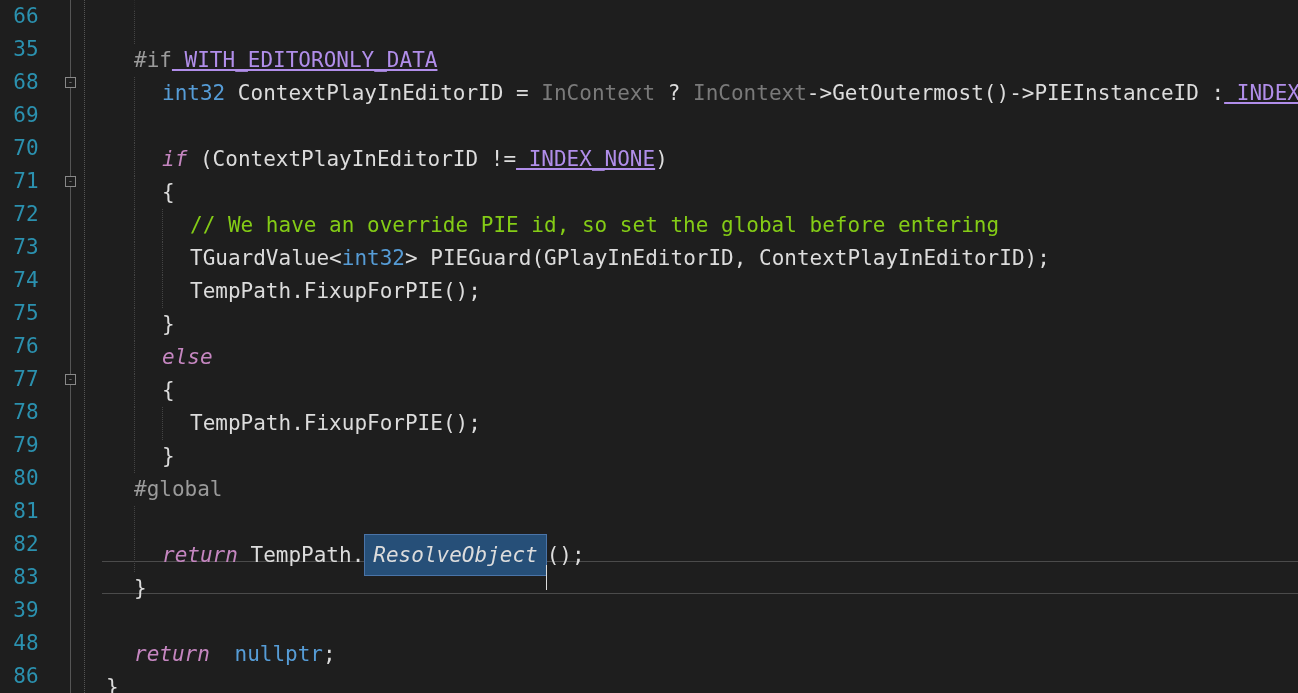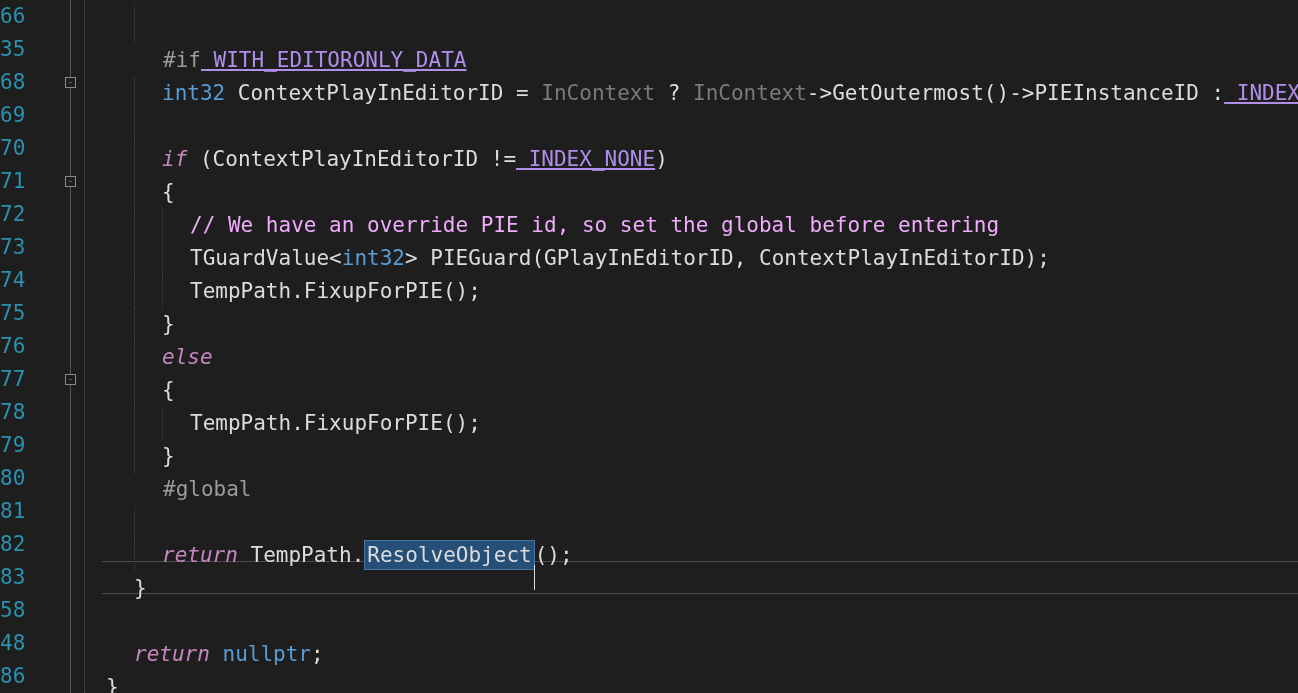--- a/index.html
+++ b/index.html
@@ -15,21 +15,21 @@
     display: flex;
     width: 100%;
     height: 100%;
     position: relative;
   }
   .gutter {
     width: 62px;
     flex: 0 0 62px;
     background: #1e1e1e;
     padding-top: 0;
-    text-align: left;
+    text-align: center;
   }
   .line-number {
     color: #2b91af;
     font-size: 21px;
     line-height: 33px;
     height: 33px;
     padding-right: 10px;
     font-family: Consolas, monospace;
     font-weight: 400;
   }
@@ -89,32 +89,33 @@
     position: absolute;
     left: 102px;
     right: 0;
     height: 33px;
     border-top: 1px solid #4b4b4b;
     border-bottom: 1px solid #4b4b4b;
     pointer-events: none;
   }
   
   .c-default   { color: #dcdcdc; }
-  .c-keyword   { color: #569cd6; }
-  .c-pp        { color: #9b9b9b; margin-left: 29px; }
+  .c-keyword   { color: #569cd6; margin-left: 12px; }
+  .c-pp        { color: #9b9b9b; }
   .c-macro     { color: #b18eea; text-decoration: underline; }
   .c-type      { color: #569cd6; }
   .c-ident     { color: #dcdcdc; }
-  .c-comment   { color: #f0abfc; }
+  .c-comment   { color: #84cc16; }
   .c-inactive  { color: #7a7a7a; }
   .c-purple    { color: #c586c0; font-style: italic; }
   .sel {
     background: #264f78;
     border: 1px solid #4a74a8;
-    padding: 2px;
+    padding: 8px;
+    font-style: italic;
   }
   .caret {
     display: inline-block;
     width: 0;
     position: relative;
   }
   .caret::after {
     content: "";
     position: absolute;
     left: -1px;
@@ -141,21 +142,21 @@
     <div class="line-number">74</div>
     <div class="line-number">75</div>
     <div class="line-number">76</div>
     <div class="line-number">77</div>
     <div class="line-number">78</div>
     <div class="line-number">79</div>
     <div class="line-number">80</div>
     <div class="line-number">81</div>
     <div class="line-number">82</div>
     <div class="line-number">83</div>
-    <div class="line-number">58</div>
+    <div class="line-number">39</div>
     <div class="line-number">48</div>
     <div class="line-number">86</div>
 
   </div>
 
   <div class="fold-col">
     <div class="fold-line-outer"></div>
     <div class="fold-line-inner"></div>
     <div class="fold-box" style="top:77px;">-</div>
     <div class="fold-box" style="top:176px;">-</div>

